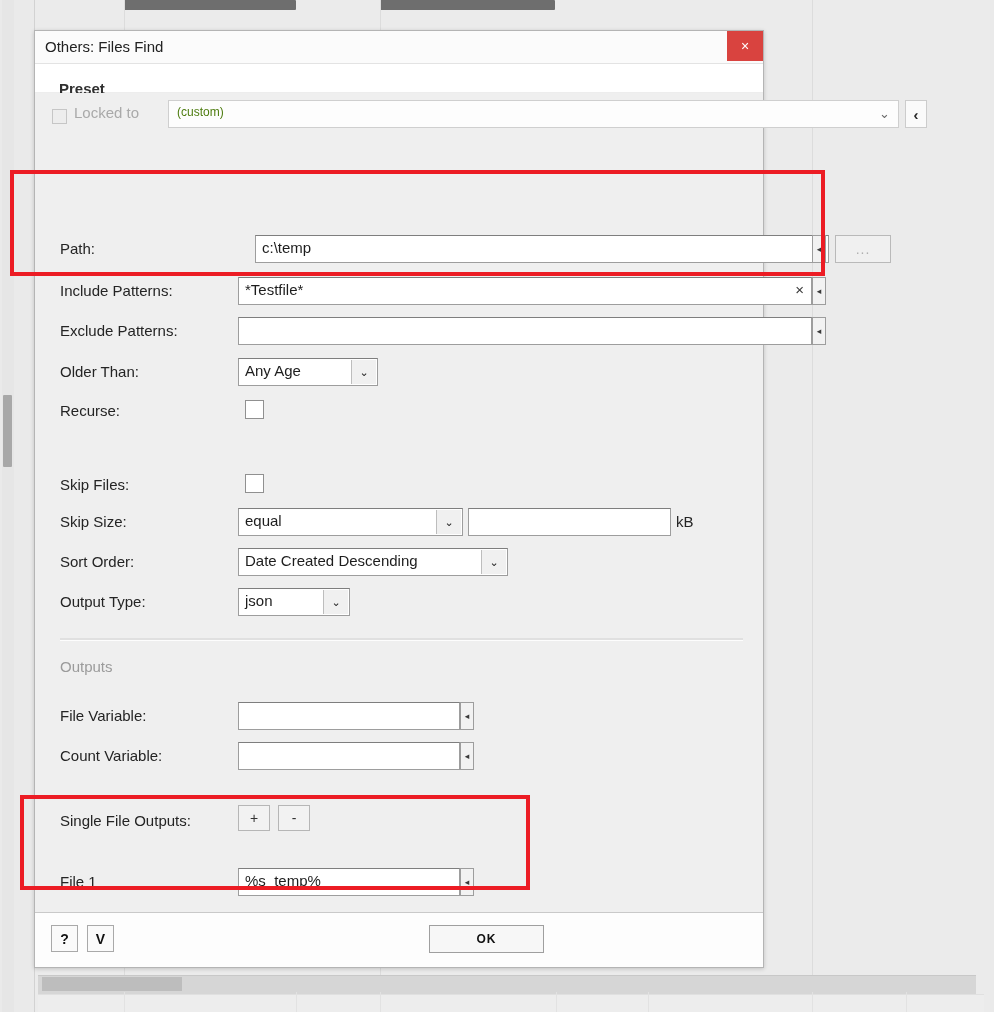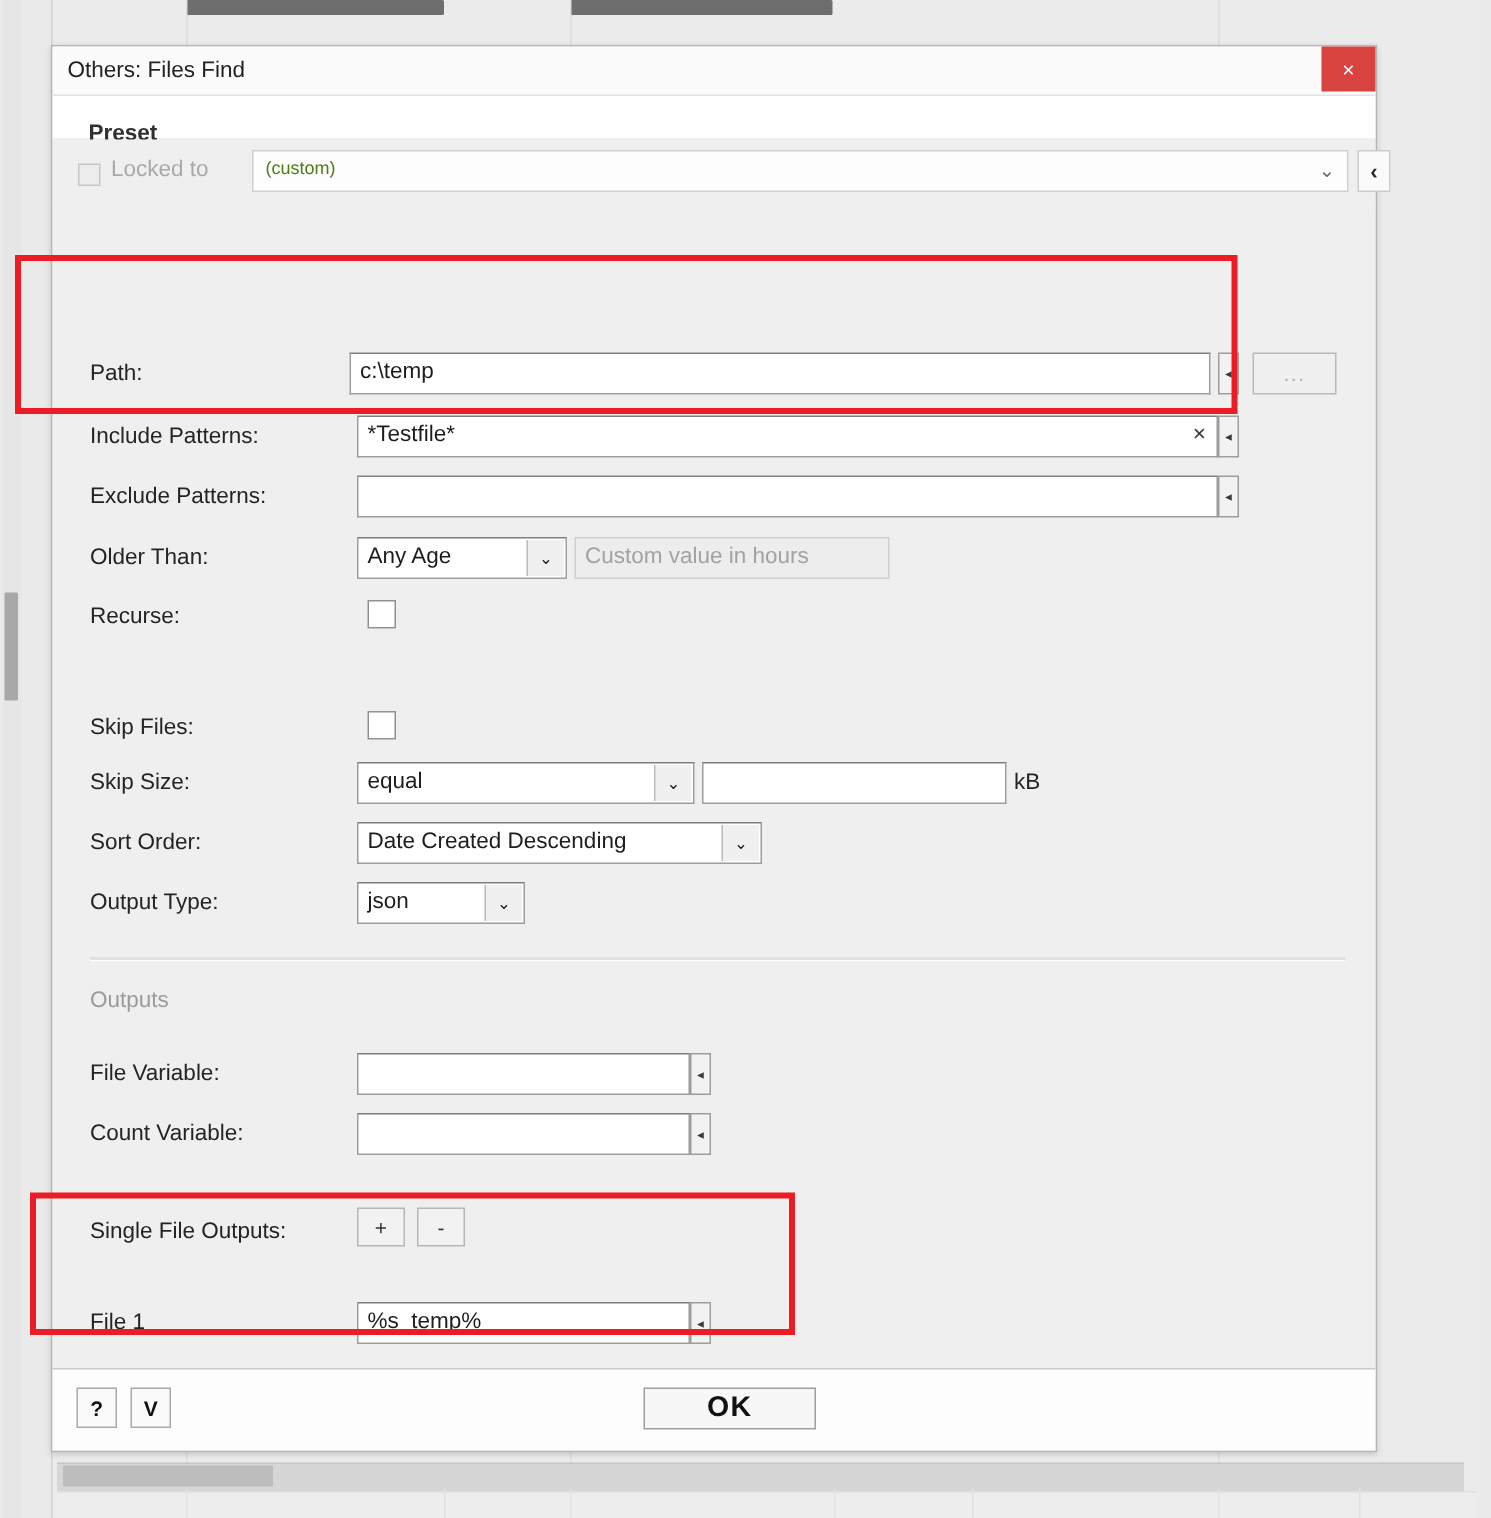--- a/index.html
+++ b/index.html
@@ -45,21 +45,21 @@
     background:#bdbdbd;
   }
   .bg-grid-row {
     position:absolute; left:38px; right:10px; top:994px; height:18px;
     background:#ededed; border-top:1px solid #e0e0e0;
   }
   .bg-gridline { position:absolute; top:992px; bottom:0; width:1px; background:#e2e2e2; }
 
   
   .dialog {
-    position:absolute; left:34px; top:30px; width:884px; height:938px;
+    position:absolute; left:34px; top:30px; width:730px; height:938px;
     background:#efefef;
     border:1px solid #b4b4b4;
     box-shadow: 0 1px 4px rgba(0,0,0,.18);
     box-sizing:border-box;
   }
   .titlebar {
     position:relative; height:32px; background:#fbfbfb;
     border-bottom:1px solid #e3e3e3;
   }
   .title-text {
@@ -190,21 +190,21 @@
   .foot-btn {
     position:absolute; top:12px; width:27px; height:27px;
     background:#fafafa; border:1px solid #a9a9a9; box-sizing:border-box;
     display:flex; align-items:center; justify-content:center;
     font-size:14px; font-weight:bold; color:#111; cursor:pointer;
   }
   .ok-btn {
     position:absolute; left:394px; top:12px; width:115px; height:28px;
     background:#f7f7f7; border:1px solid #9f9f9f; box-sizing:border-box;
     display:flex; align-items:center; justify-content:center;
-    font-size:19px; font-weight:bold; color:#111; letter-spacing:1px; cursor:pointer;
+    font-size:12px; font-weight:bold; color:#111; letter-spacing:1px; cursor:pointer;
   }
 </style>
 </head>
 <body>
 
 <div class="bg-root">
   <div class="bg-panel"></div>
   <div class="bg-bar b1"></div>
   <div class="bg-bar b2"></div>
   <div class="bg-colsep" style="left:124px;"></div>
@@ -242,21 +242,21 @@
       <span class="val">(custom)</span>
       <span class="chev">⌄</span>
     </div>
     <div class="preset-back">‹</div>
   </div>
 
   <div class="body-area">
 
     <div class="row" style="top:96px;">
       <span class="lbl">Path:</span>
-      <div class="field" style="left:198px; top:2px; width:574px;">
+      <div class="field" style="left:220px; top:2px; width:574px;">
         <span class="txt">c:\temp</span>
       </div>
       <div class="expander" style="left:777px; top:2px;">◂</div>
       <div class="browse-btn" style="left:800px; top:2px;">...</div>
     </div>
 
     <div class="row" style="top:138px;">
       <span class="lbl">Include Patterns:</span>
       <div class="field" style="left:203px; top:2px; width:574px;">
         <span class="txt">*Testfile*</span>
@@ -272,23 +272,20 @@
       </div>
       <div class="expander" style="left:777px; top:2px;">◂</div>
     </div>
 
     <div class="row" style="top:219px;">
       <span class="lbl">Older Than:</span>
       <div class="combo" style="left:203px; top:2px; width:140px;">
         <span class="cval">Any Age</span>
         <span class="carrow">⌄</span>
       </div>
-      <div class="field" style="left:348px; top:2px; width:210px; background:#ededed; border-color:#d0d0d0;">
-        <span class="txt ph">Custom value in hours</span>
-      </div>
     </div>
 
     <div class="row" style="top:258px;">
       <span class="lbl">Recurse:</span>
       <div class="chk" style="left:210px; top:5px;"></div>
     </div>
 
 
     <div class="row" style="top:332px;">
       <span class="lbl">Skip Files:</span>

